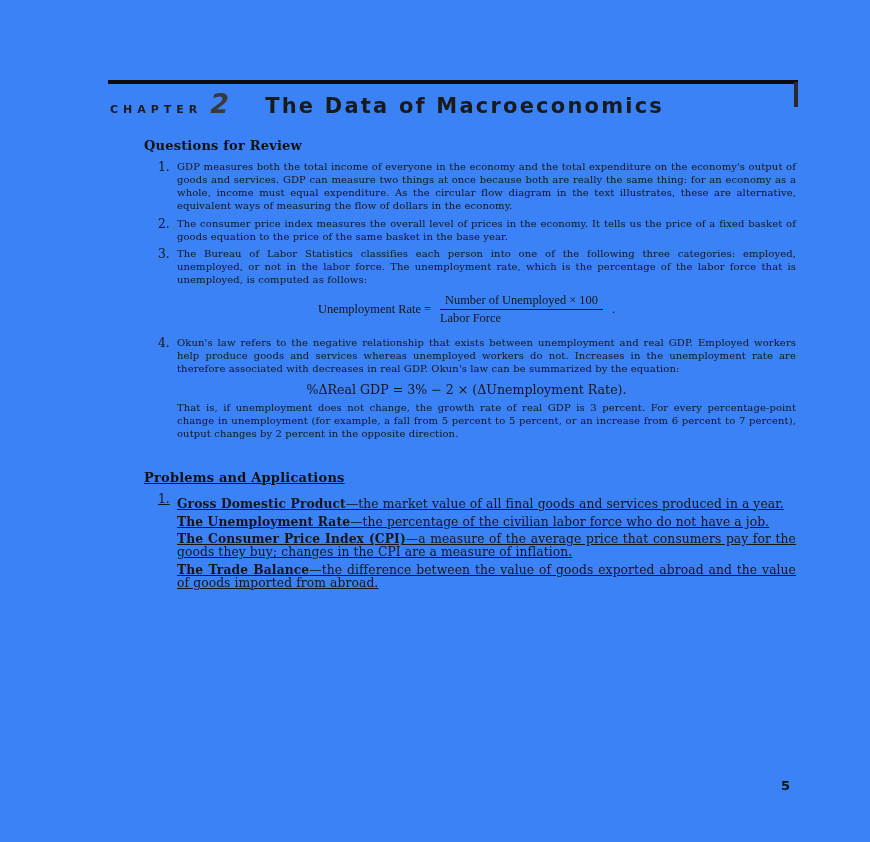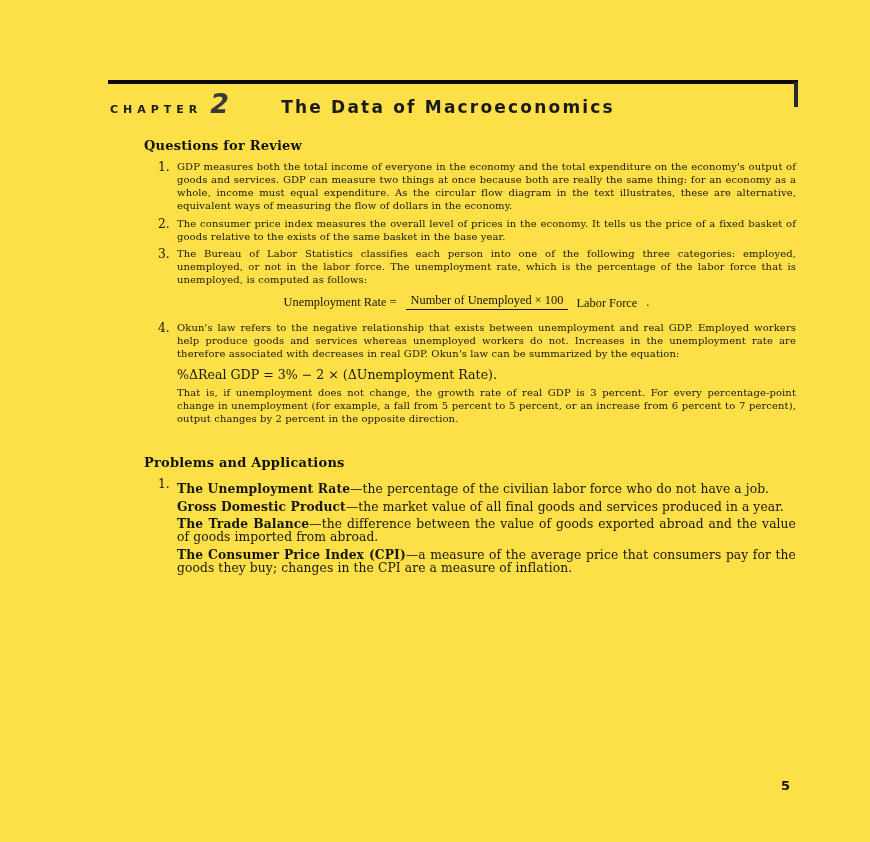--- a/index.html
+++ b/index.html
@@ -3,21 +3,21 @@
 <meta charset="utf-8">
 <style>
   * { margin: 0; padding: 0; box-sizing: border-box; }
   html, body { background: #e8e8e8; }
   body { font-family: "DejaVu Serif", "Liberation Serif", serif; }
 
   .page {
     position: relative;
     width: 870px;
     height: 842px;
-    background: #fde047;
+    background: #3b82f6;
     color: #161616;
     overflow: hidden;
   }
 
   
   .top-rule {
     position: absolute;
     left: 108px;
     top: 80px;
     width: 690px;
@@ -50,25 +50,25 @@
     color: #1c1c1c;
   }
   .chapter-number {
     font-size: 27px;
     font-weight: bold;
     font-style: italic;
     color: #3a3a3a;
     margin-left: 8px;
   }
   .chapter-title {
-    font-size: 17px;
+    font-size: 21px;
     font-weight: bold;
     letter-spacing: 2.2px;
     color: #1a1a1a;
-    margin-left: 52px;
+    margin-left: 36px;
   }
 
   
   .content {
     position: absolute;
     left: 144px;
     top: 138px;
     width: 652px;
   }
 
@@ -108,38 +108,38 @@
     justify-content: center;
     gap: 9px;
     margin: 7px 40px 7px 0;
     font-size: 12.4px;
     line-height: 13px;
     white-space: nowrap;
     font-family: Liberation Serif, serif;
   }
   .fraction {
     display: inline-flex;
-    align-items: center;
-    gap: 8px;
+    flex-direction: column;
+    align-items: flex-start;
   }
   .fraction .numerator {
     padding: 0 5px 2px 5px;
     border-bottom: 1.2px solid #161616;
   }
   .fraction .denominator { padding-top: 2px; }
 
   .equation-inline {
-    text-align: left;
+    text-align: center;
     font-size: 12.6px;
     line-height: 13px;
     margin: 7px 40px 6px 0;
   }
 
   
-  .pa-section { margin-top: 29px; }
+  .pa-section { margin-top: 29px; text-decoration: underline; }
 
   .definition { margin-top: 5px; text-align: justify; font-size: 12.3px; line-height: 12.9px; letter-spacing: 0.1px; }
   .definition b { font-weight: bold; }
 
   
   .page-number {
     position: absolute;
     left: 781px;
     top: 778px;
     font-family: "DejaVu Sans", "Liberation Sans", sans-serif;
@@ -169,21 +169,21 @@
     <div class="list-item">
       <span class="item-number">1.</span>
       <div class="item-body">
         <div class="item-text">GDP measures both the total income of everyone in the economy and the total expenditure on the economy's output of goods and services. GDP can measure two things at once because both are really the same thing: for an economy as a whole, income must equal expenditure. As the circular flow diagram in the text illustrates, these are alternative, equivalent ways of measuring the flow of dollars in the economy.</div>
       </div>
     </div>
 
     <div class="list-item">
       <span class="item-number">2.</span>
       <div class="item-body">
-        <div class="item-text">The consumer price index measures the overall level of prices in the economy. It tells us the price of a fixed basket of goods relative to the exists of the same basket in the base year.</div>
+        <div class="item-text">The consumer price index measures the overall level of prices in the economy. It tells us the price of a fixed basket of goods equation to the price of the same basket in the base year.</div>
       </div>
     </div>
 
     <div class="list-item">
       <span class="item-number">3.</span>
       <div class="item-body">
         <div class="item-text">The Bureau of Labor Statistics classifies each person into one of the following three categories: employed, unemployed, or not in the labor force. The unemployment rate, which is the percentage of the labor force that is unemployed, is computed as follows:</div>
         <div class="equation-block">
           <span>Unemployment Rate =</span>
           <span class="fraction">
@@ -204,28 +204,28 @@
       </div>
     </div>
 
     <div class="pa-section">
       <h2 class="section-heading">Problems and Applications</h2>
 
       <div class="list-item">
         <span class="item-number">1.</span>
         <div class="item-body">
 
+          <p class="definition"><b>Gross Domestic Product</b><span>—the market value of all final goods and services produced in a year.</span></p>
+
           <p class="definition"><b>The Unemployment Rate</b><span>—the percentage of the civilian labor force who do not have a job.</span></p>
 
-          <p class="definition"><b>Gross Domestic Product</b><span>—the market value of all final goods and services produced in a year.</span></p>
-
+
+          <p class="definition"><b>The Consumer Price Index (CPI)</b><span>—a measure of the average price that consumers pay for the goods they buy; changes in the CPI are a measure of inflation.</span></p>
 
           <p class="definition"><b>The Trade Balance</b><span>—the difference between the value of goods exported abroad and the value of goods imported from abroad.</span></p>
-
-          <p class="definition"><b>The Consumer Price Index (CPI)</b><span>—a measure of the average price that consumers pay for the goods they buy; changes in the CPI are a measure of inflation.</span></p>
         </div>
       </div>
     </div>
 
   </div>
 
   <div class="page-number">5</div>
 
 </div>
 

